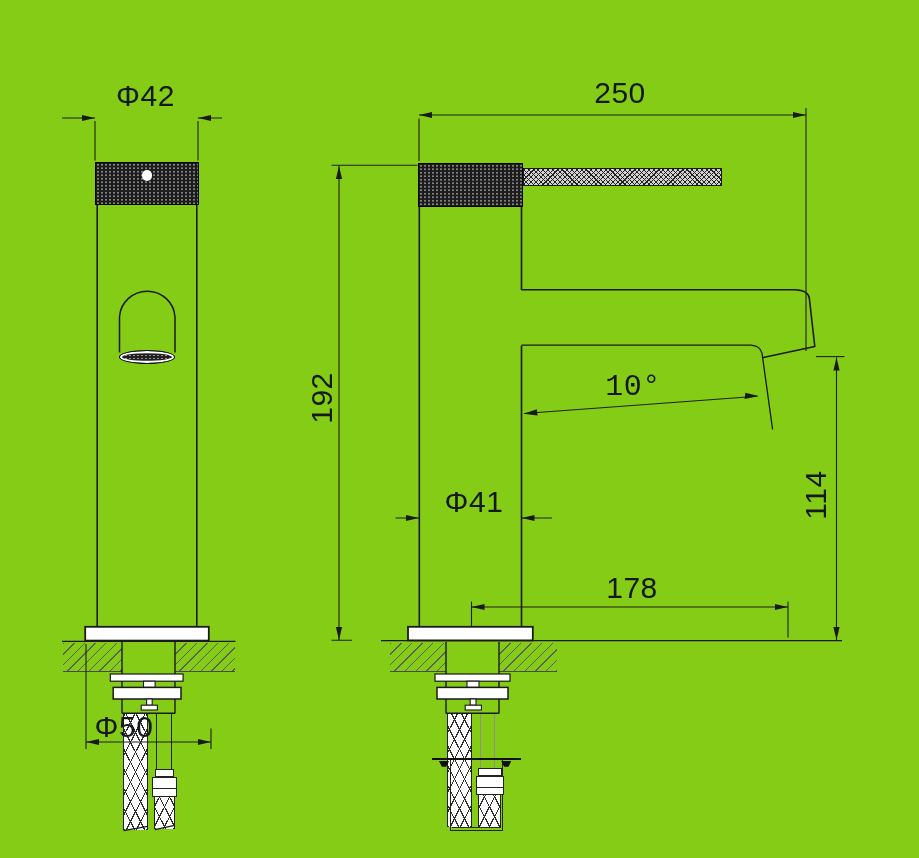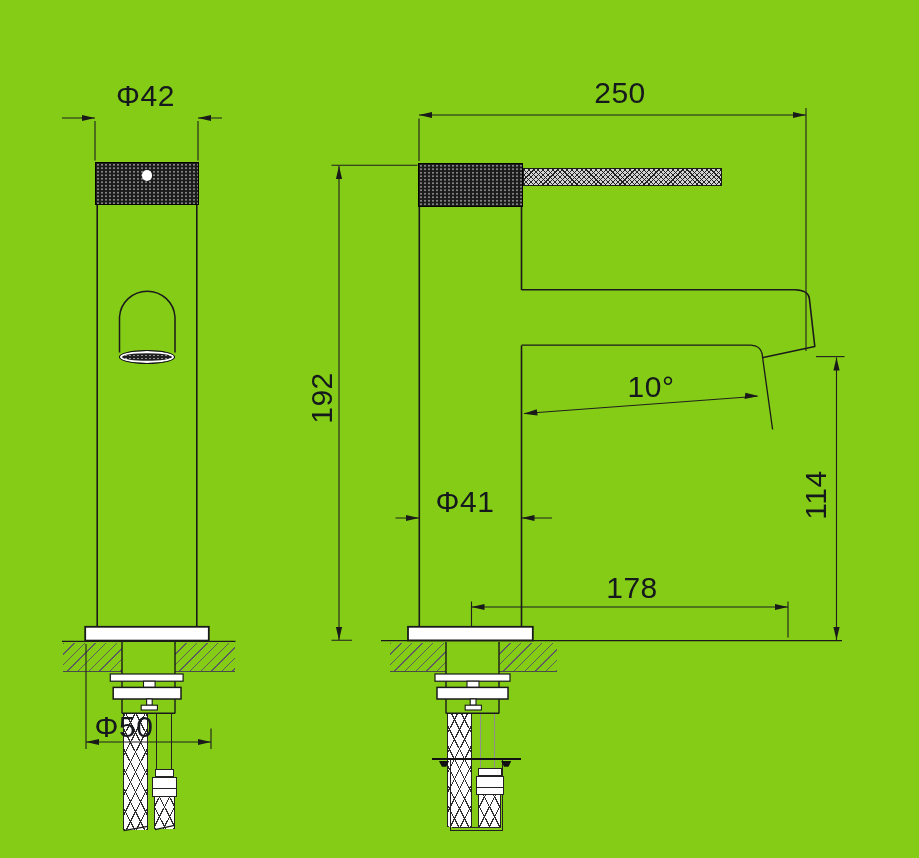--- a/index.html
+++ b/index.html
@@ -171,23 +171,23 @@
         <path d="M758.5,396 L745.4,392.8 L744.6,399 Z"></path>
     </g>
   </svg>
 
   <div class="dim-label" style="left:95.5px;top:81px;">Φ42</div>
 
   <div class="dim-label" style="left:570px;top:78px;">250</div>
 
   <div class="dim-label v" style="left:271.5px;top:383px;">192</div>
 
-  <div class="dim-label" style="left:415px;top:487px;">Φ41</div>
+  <div class="dim-label" style="left:424px;top:487px;">Φ41</div>
 
-  <div class="dim-label" style="left:601px;top:372px;">10°</div>
+  <div class="dim-label" style="left:583px;top:372px;font-family:Liberation Mono, monospace;">10°</div>
 
   <div class="dim-label v" style="left:766px;top:480px;">114</div>
 
   <div class="dim-label" style="left:582px;top:573px;">178</div>
 
   <div class="dim-label" style="left:74px;top:712px;">Φ50</div>
 
 </div>
 
 </body></html>

